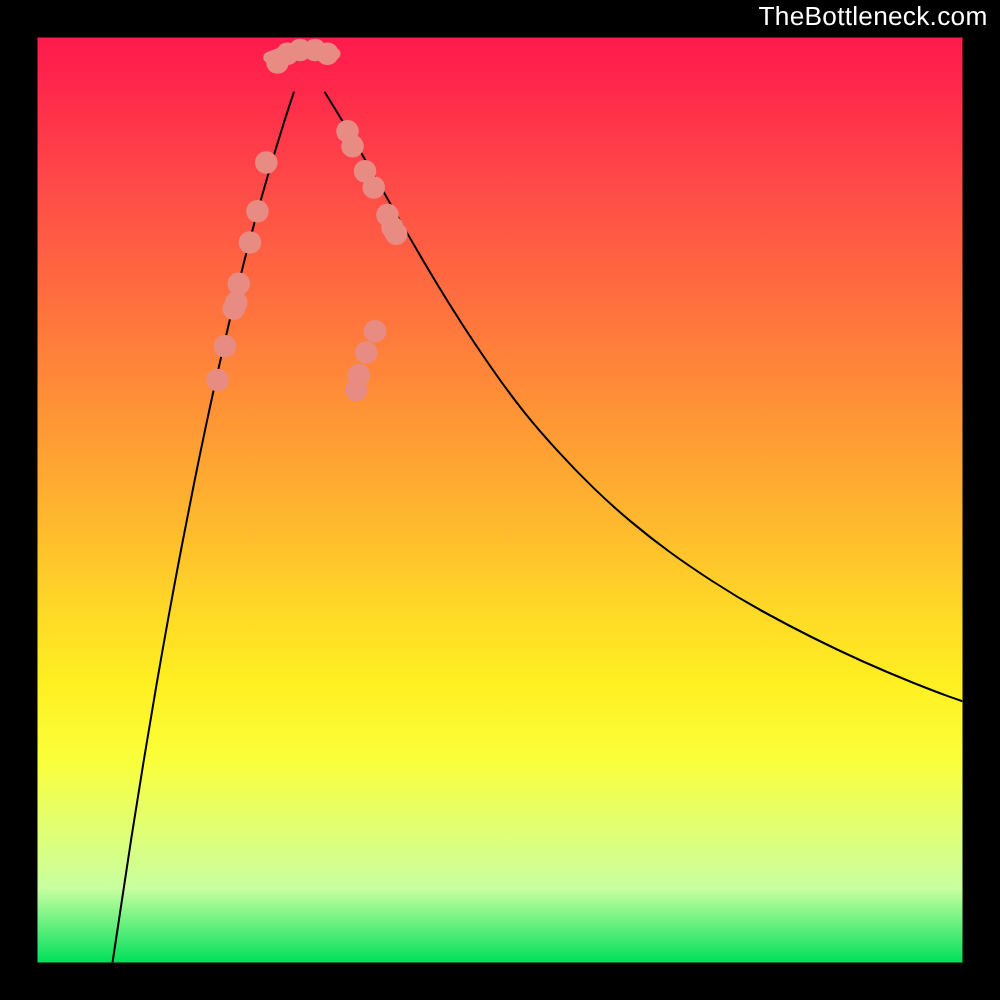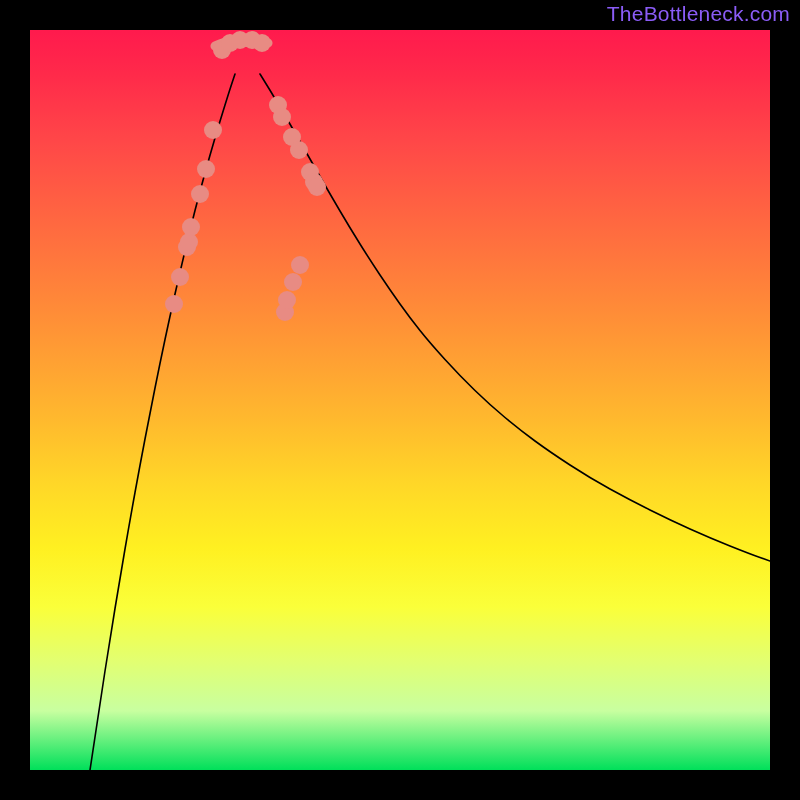--- a/index.html
+++ b/index.html
@@ -14,21 +14,21 @@
   .stage {
     position: relative;
     width: 800px;
     height: 800px;
     background: #000;
   }
   .watermark {
     position: absolute;
     top: 2px;
     right: 10px;
-    color: #8b5cf6;
+    color: #ffffff;
     font-size: 21px;
     font-weight: 400;
     letter-spacing: 0.2px;
     z-index: 10;
     user-select: none;
   }
   .plot {
     position: absolute;
     left: 30px;
     top: 30px;

